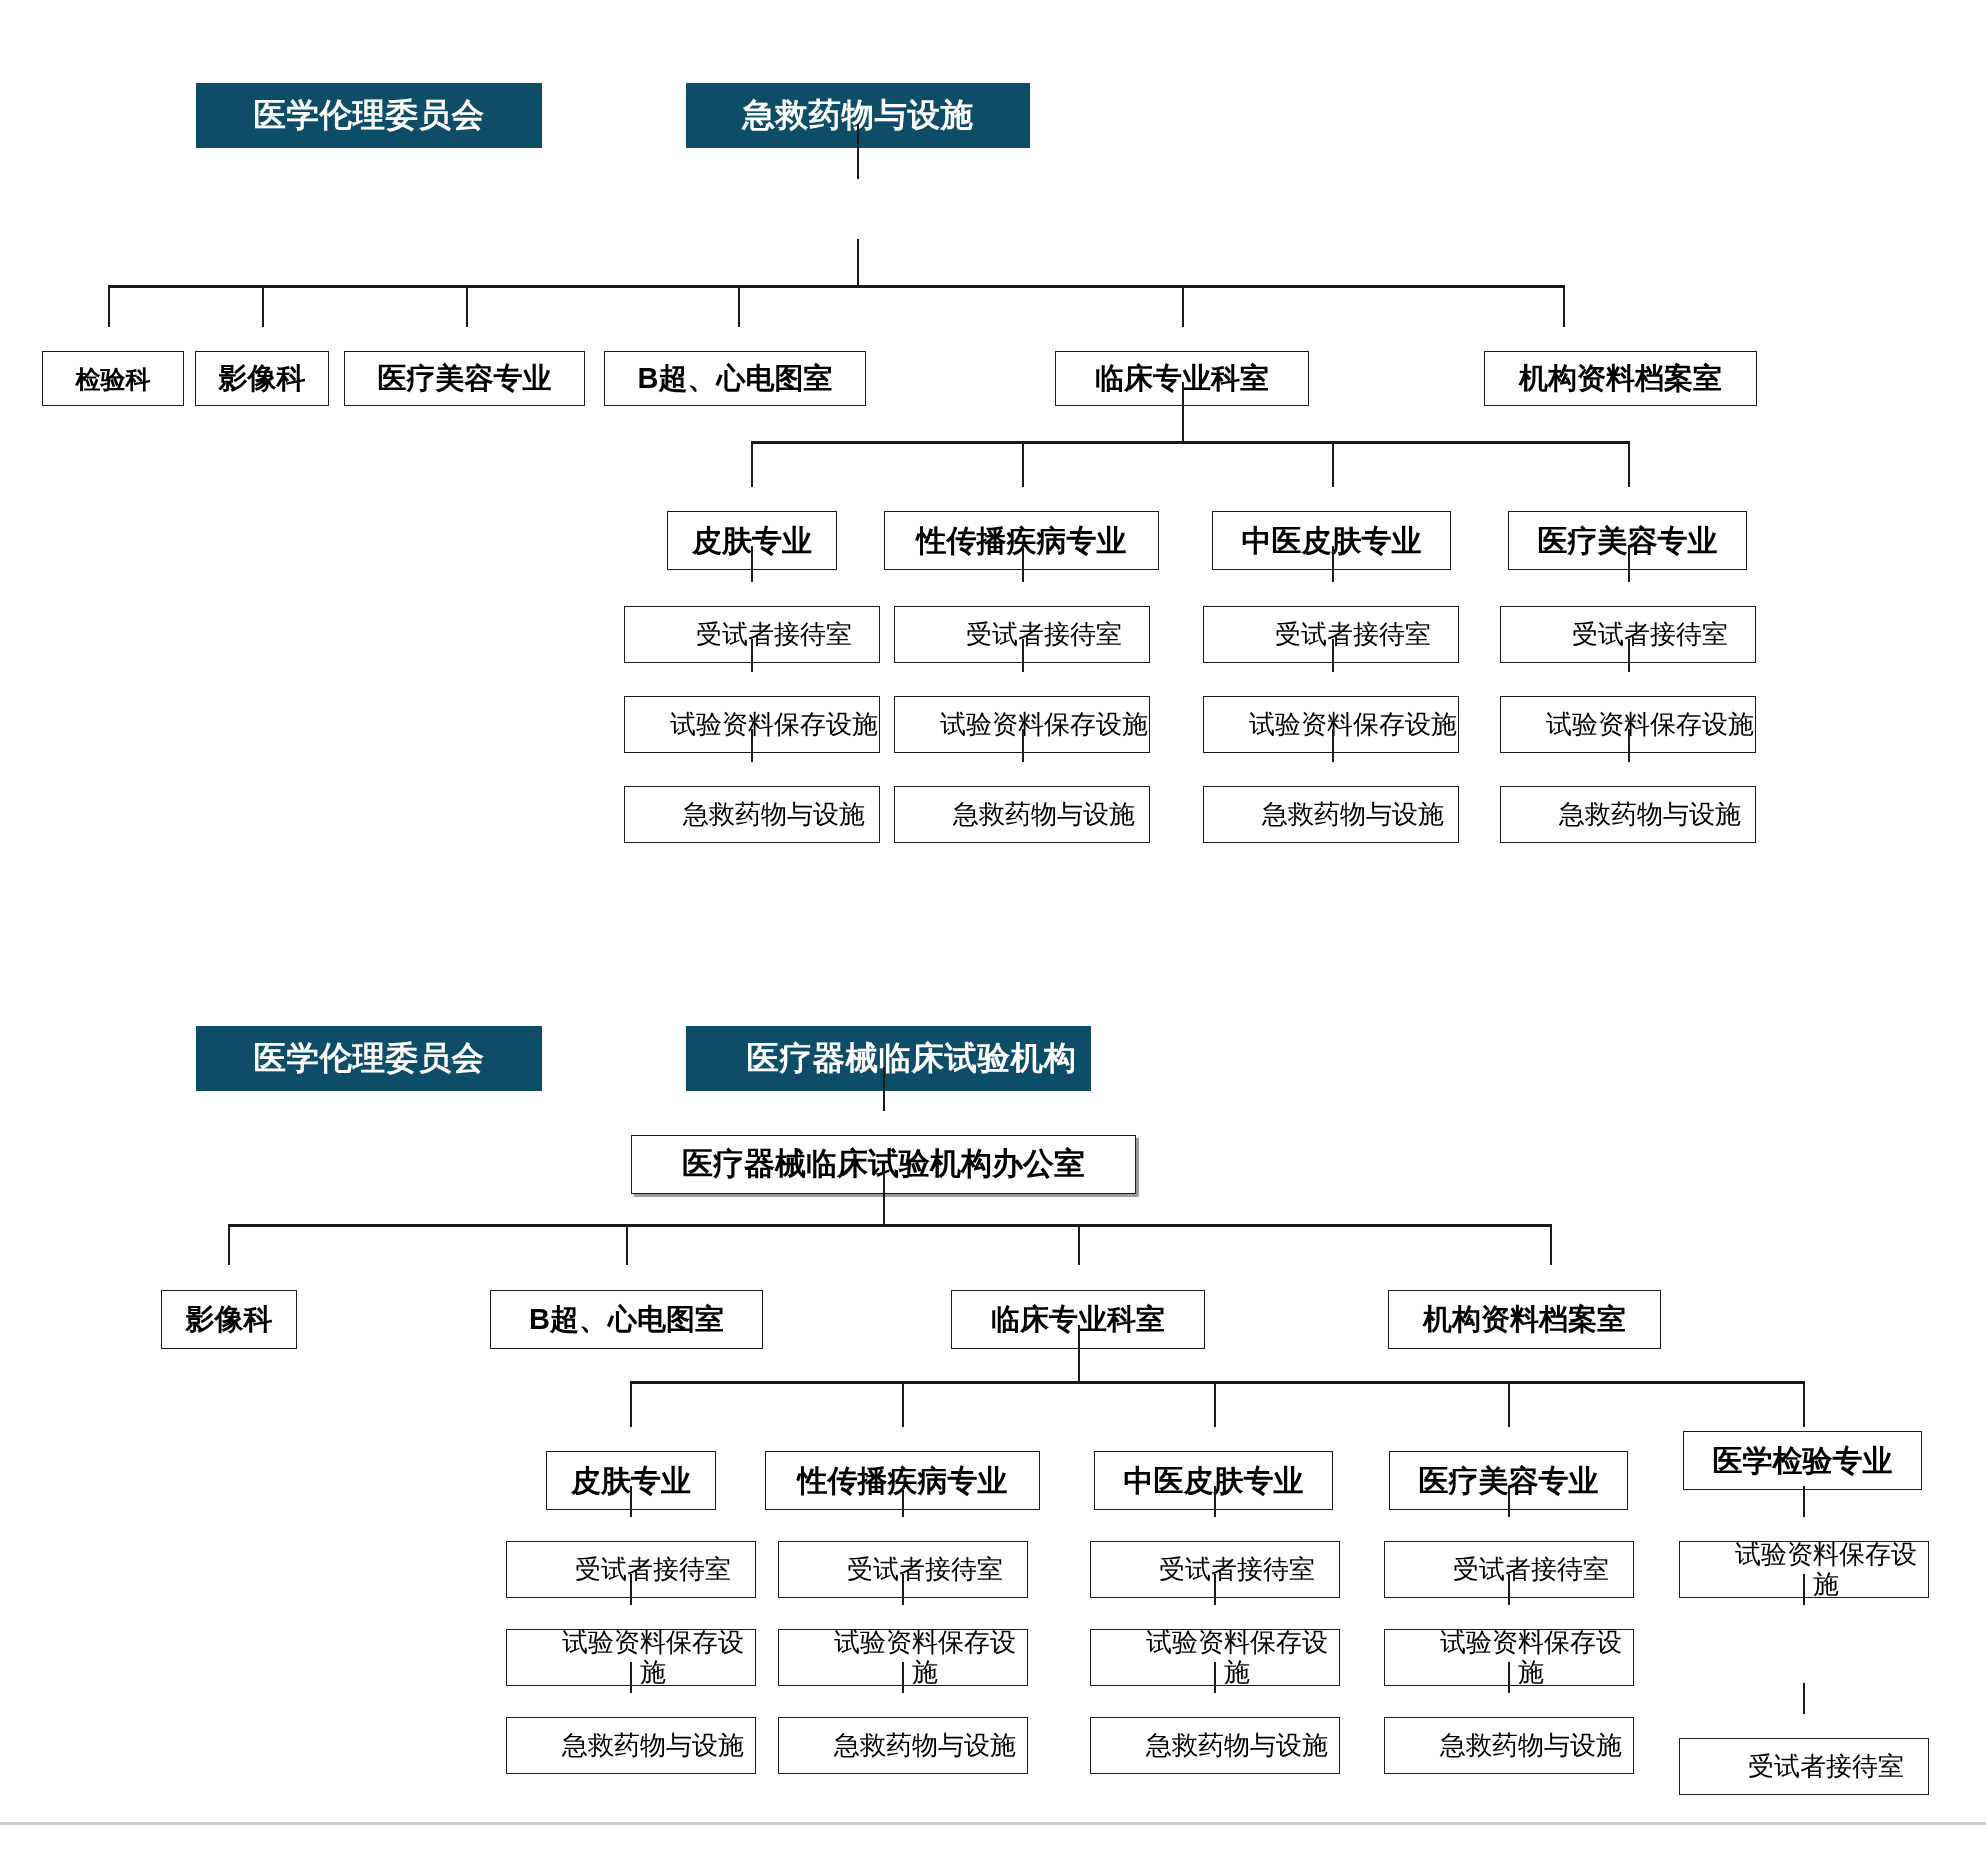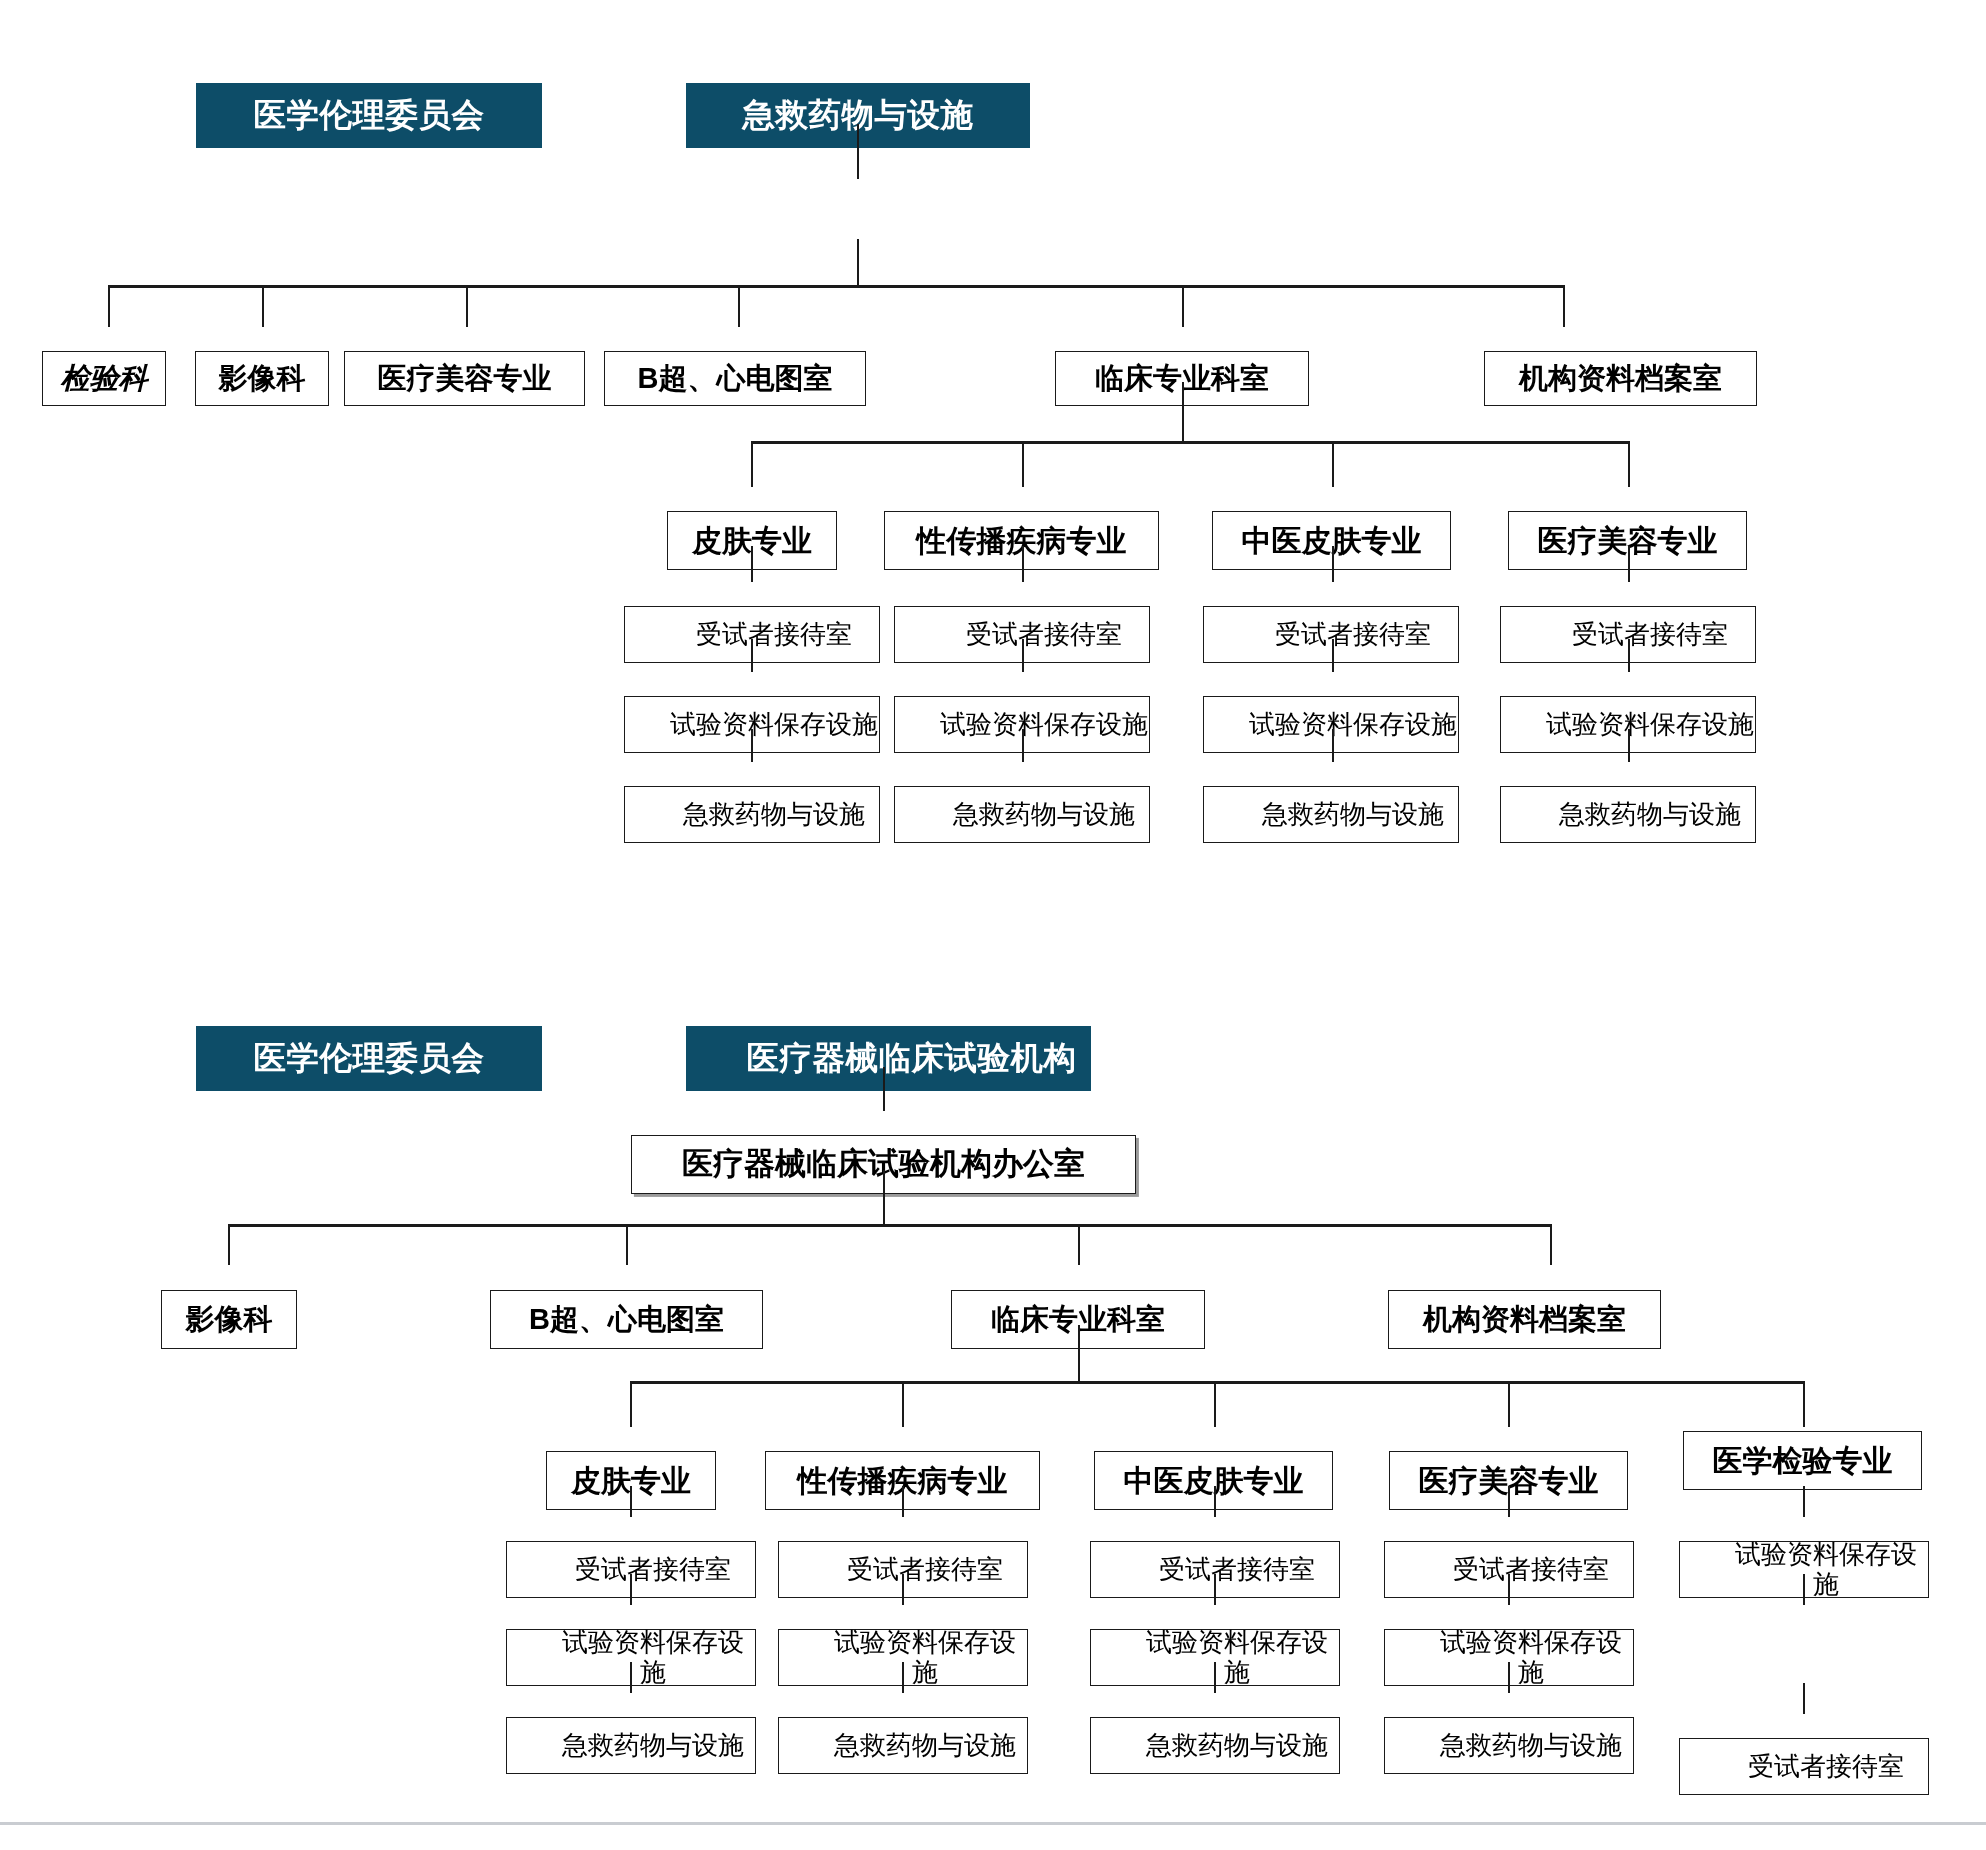--- a/index.html
+++ b/index.html
@@ -48,21 +48,21 @@
 
     <div class="ln hline thick" style="left:108px;top:285px;width:1455px;"></div>
 
     <div class="ln vline" style="left:108px;top:285px;height:42px;"></div>
     <div class="ln vline" style="left:262px;top:285px;height:42px;"></div>
     <div class="ln vline" style="left:466px;top:285px;height:42px;"></div>
     <div class="ln vline" style="left:738px;top:285px;height:42px;"></div>
     <div class="ln vline" style="left:1182px;top:285px;height:42px;"></div>
     <div class="ln vline" style="left:1563px;top:285px;height:42px;"></div>
 
-    <div class="node box b-bold" style="left:42px;top:327px;width:124px;height:55px;font-size:29px;font-style:italic;">检验科</div>
+    <div class="node box b-bold" style="left:42px;top:327px;width:142px;height:55px;font-size:25px;">检验科</div>
     <div class="node box b-bold" style="left:195px;top:327px;width:134px;height:55px;font-size:29px;">影像科</div>
     <div class="node box b-bold" style="left:344px;top:327px;width:241px;height:55px;font-size:29px;">医疗美容专业</div>
     <div class="node box b-bold" style="left:604px;top:327px;width:262px;height:55px;font-size:29px;">B超、心电图室</div>
     <div class="node box b-bold" style="left:1055px;top:327px;width:254px;height:55px;font-size:29px;">临床专业科室</div>
     <div class="node box b-bold" style="left:1484px;top:327px;width:273px;height:55px;font-size:29px;">机构资料档案室</div>
 
     <div class="ln vline" style="left:1182px;top:382px;height:59px;"></div>
     <div class="ln hline thick" style="left:751px;top:441px;width:877px;"></div>
 
     <div class="ln vline" style="left:751px;top:441px;height:46px;"></div>

